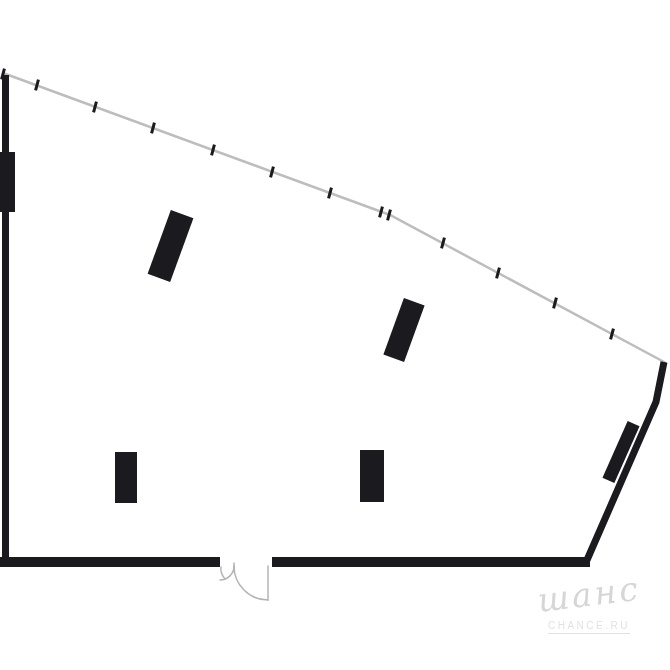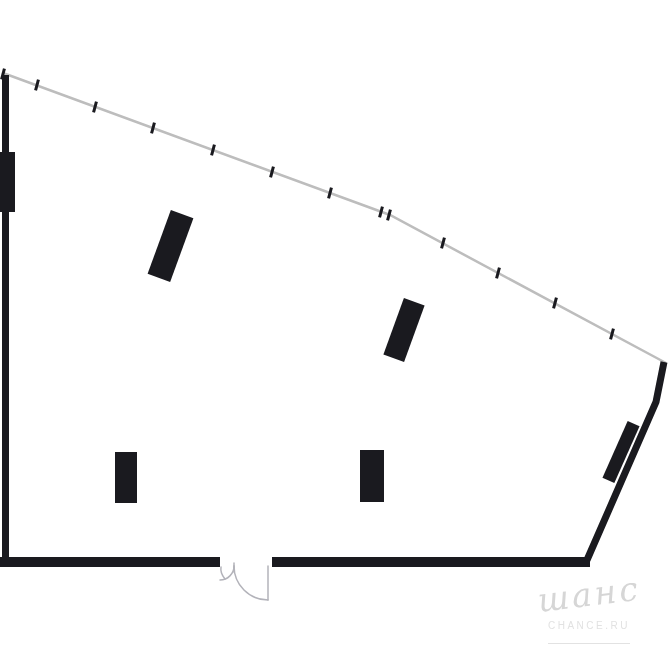--- a/index.html
+++ b/index.html
@@ -3,21 +3,21 @@
 <meta charset="utf-8">
 <style>
   html,body{margin:0;padding:0;background:#ffffff;width:670px;height:670px;overflow:hidden;
             font-family:"Liberation Sans", sans-serif;}
   .stage{position:relative;width:670px;height:670px;background:#ffffff;}
   #plan-svg{position:absolute;left:0;top:0;width:670px;height:670px;display:block;}
   .watermark{position:absolute;left:538px;top:584px;width:120px;text-align:left;pointer-events:none;}
   .wm-script{font-family:"DejaVu Serif", serif;font-style:italic;font-size:33px;line-height:34px;
              letter-spacing:3px;transform:rotate(-7deg);transform-origin:left center;}
   .wm-caption{font-family:"Liberation Sans", sans-serif;font-size:10px;letter-spacing:2.5px;
-              margin:2px 0 0 10px;padding-bottom:12px;width:fit-content;
+              margin:2px 0 0 10px;padding-bottom:2px;width:fit-content;
               border-bottom:1.5px solid currentColor;}
 </style>
 </head>
 <body style="background: rgb(255, 255, 255);">
 
 <div class="stage">
   <svg id="plan-svg" viewBox="0 0 670 670">
       <polyline points="3,73 390,215 666,363" fill="none" stroke="#bdbdbd" stroke-width="2.5"></polyline>
       <rect x="1.5" y="68.5" width="3" height="11" fill="#1a1a1f" transform="rotate(15 3 74)"></rect>
       <rect x="35.5" y="79.5" width="3" height="11" fill="#1a1a1f" transform="rotate(15 37 85)"></rect>

